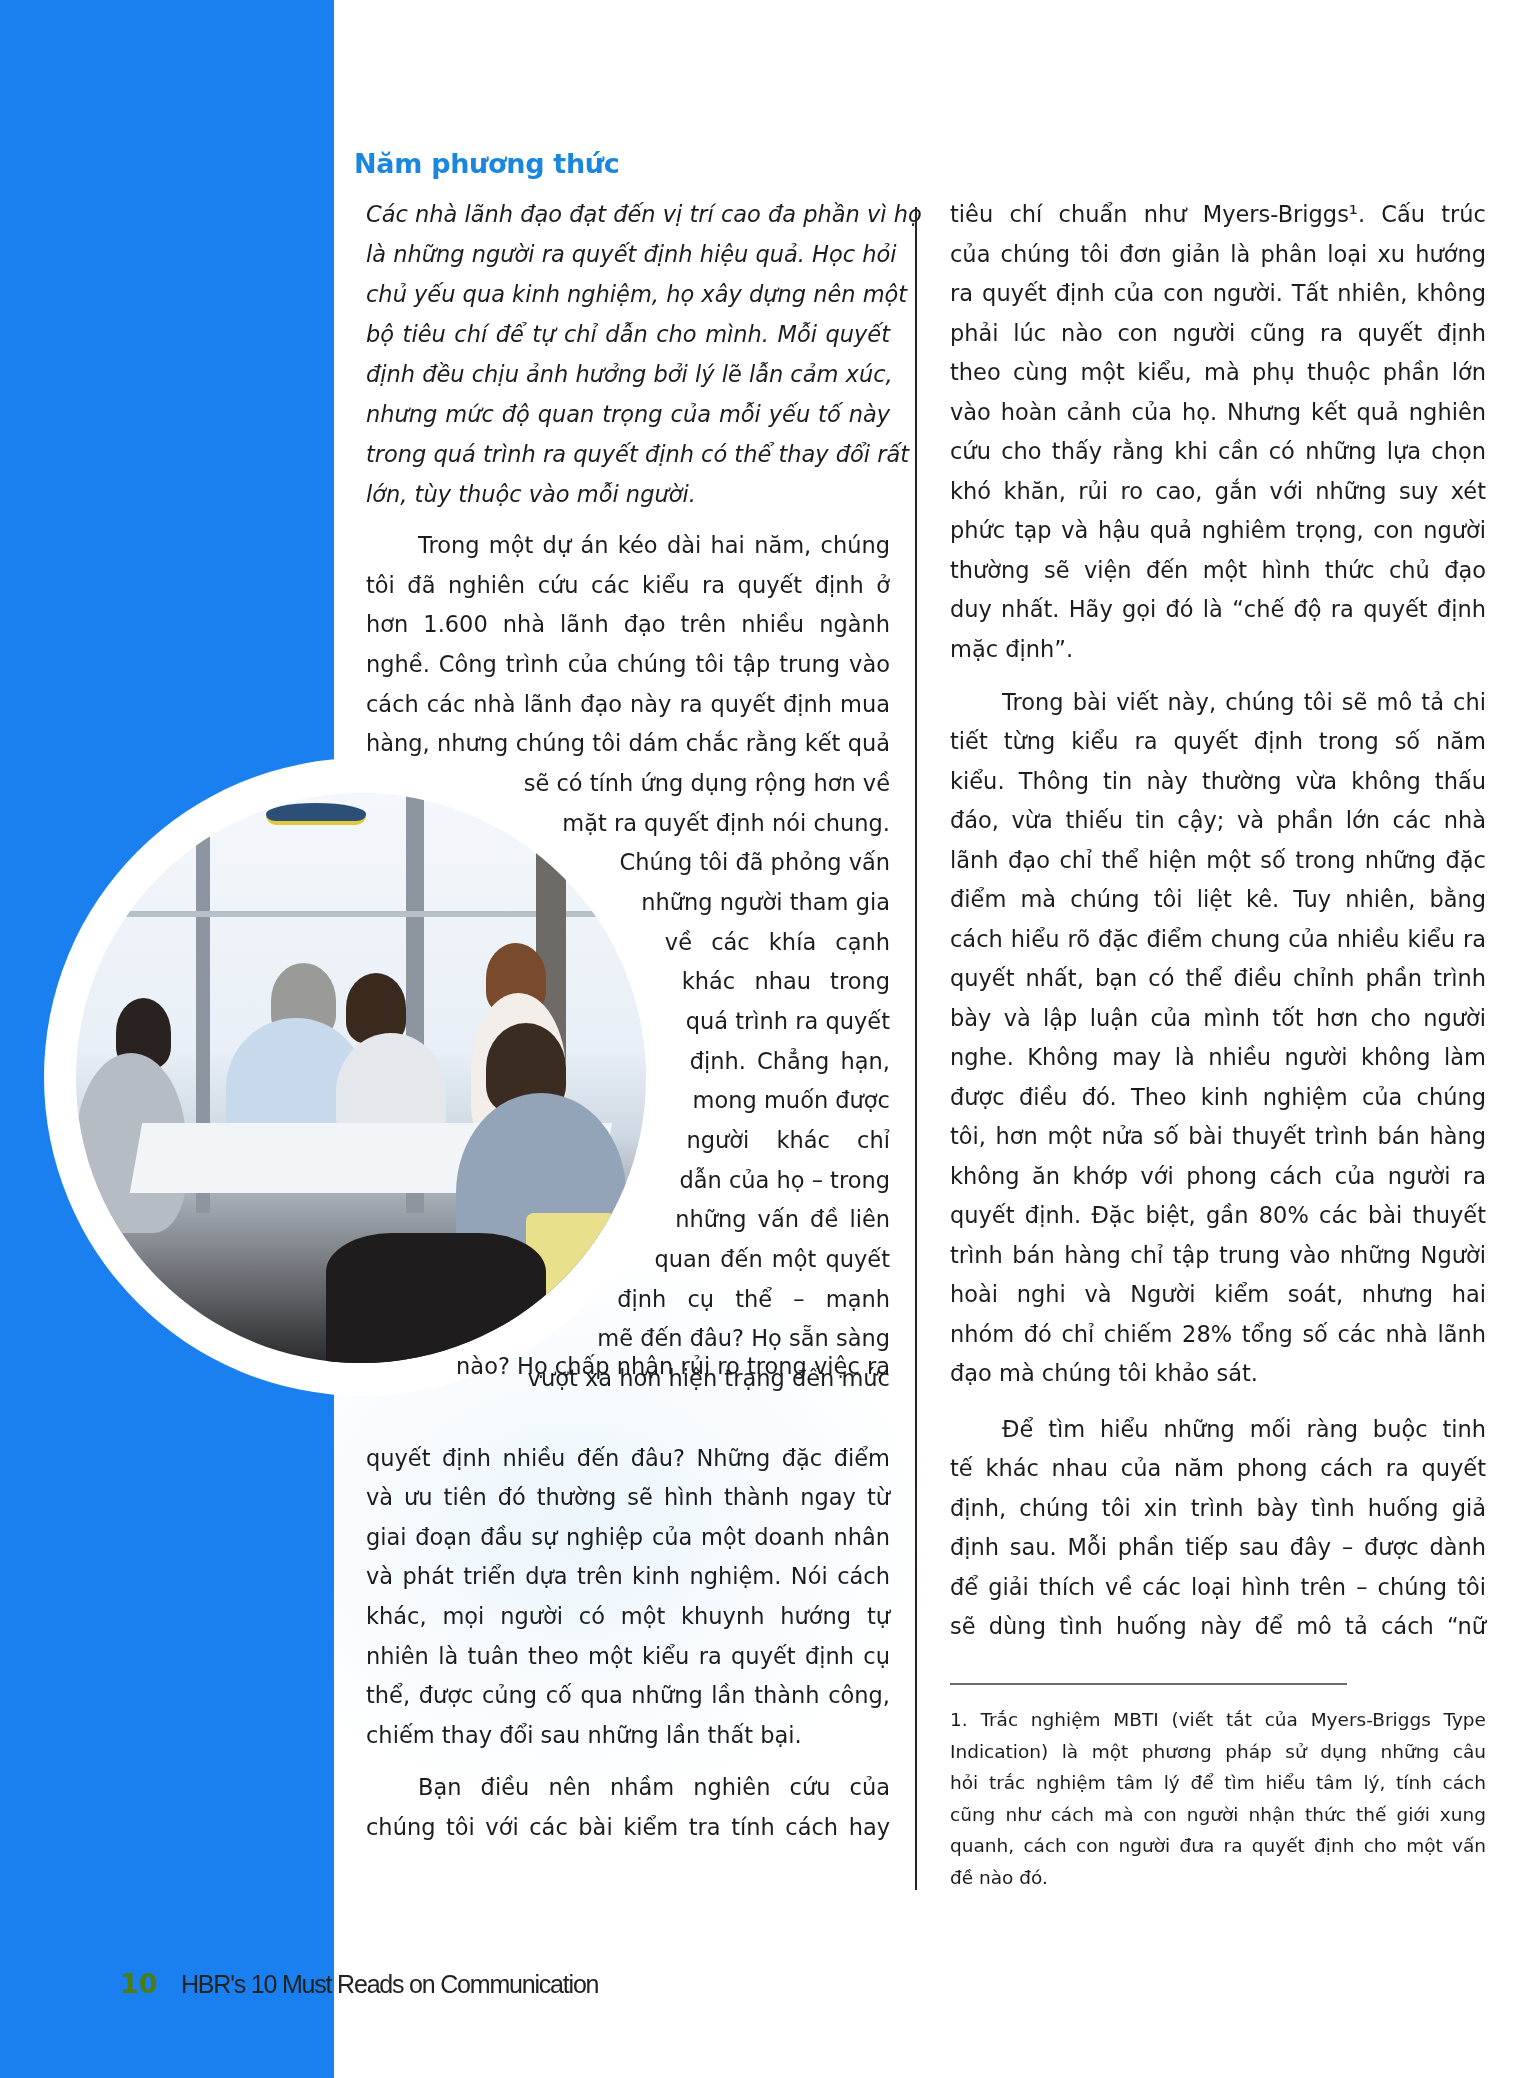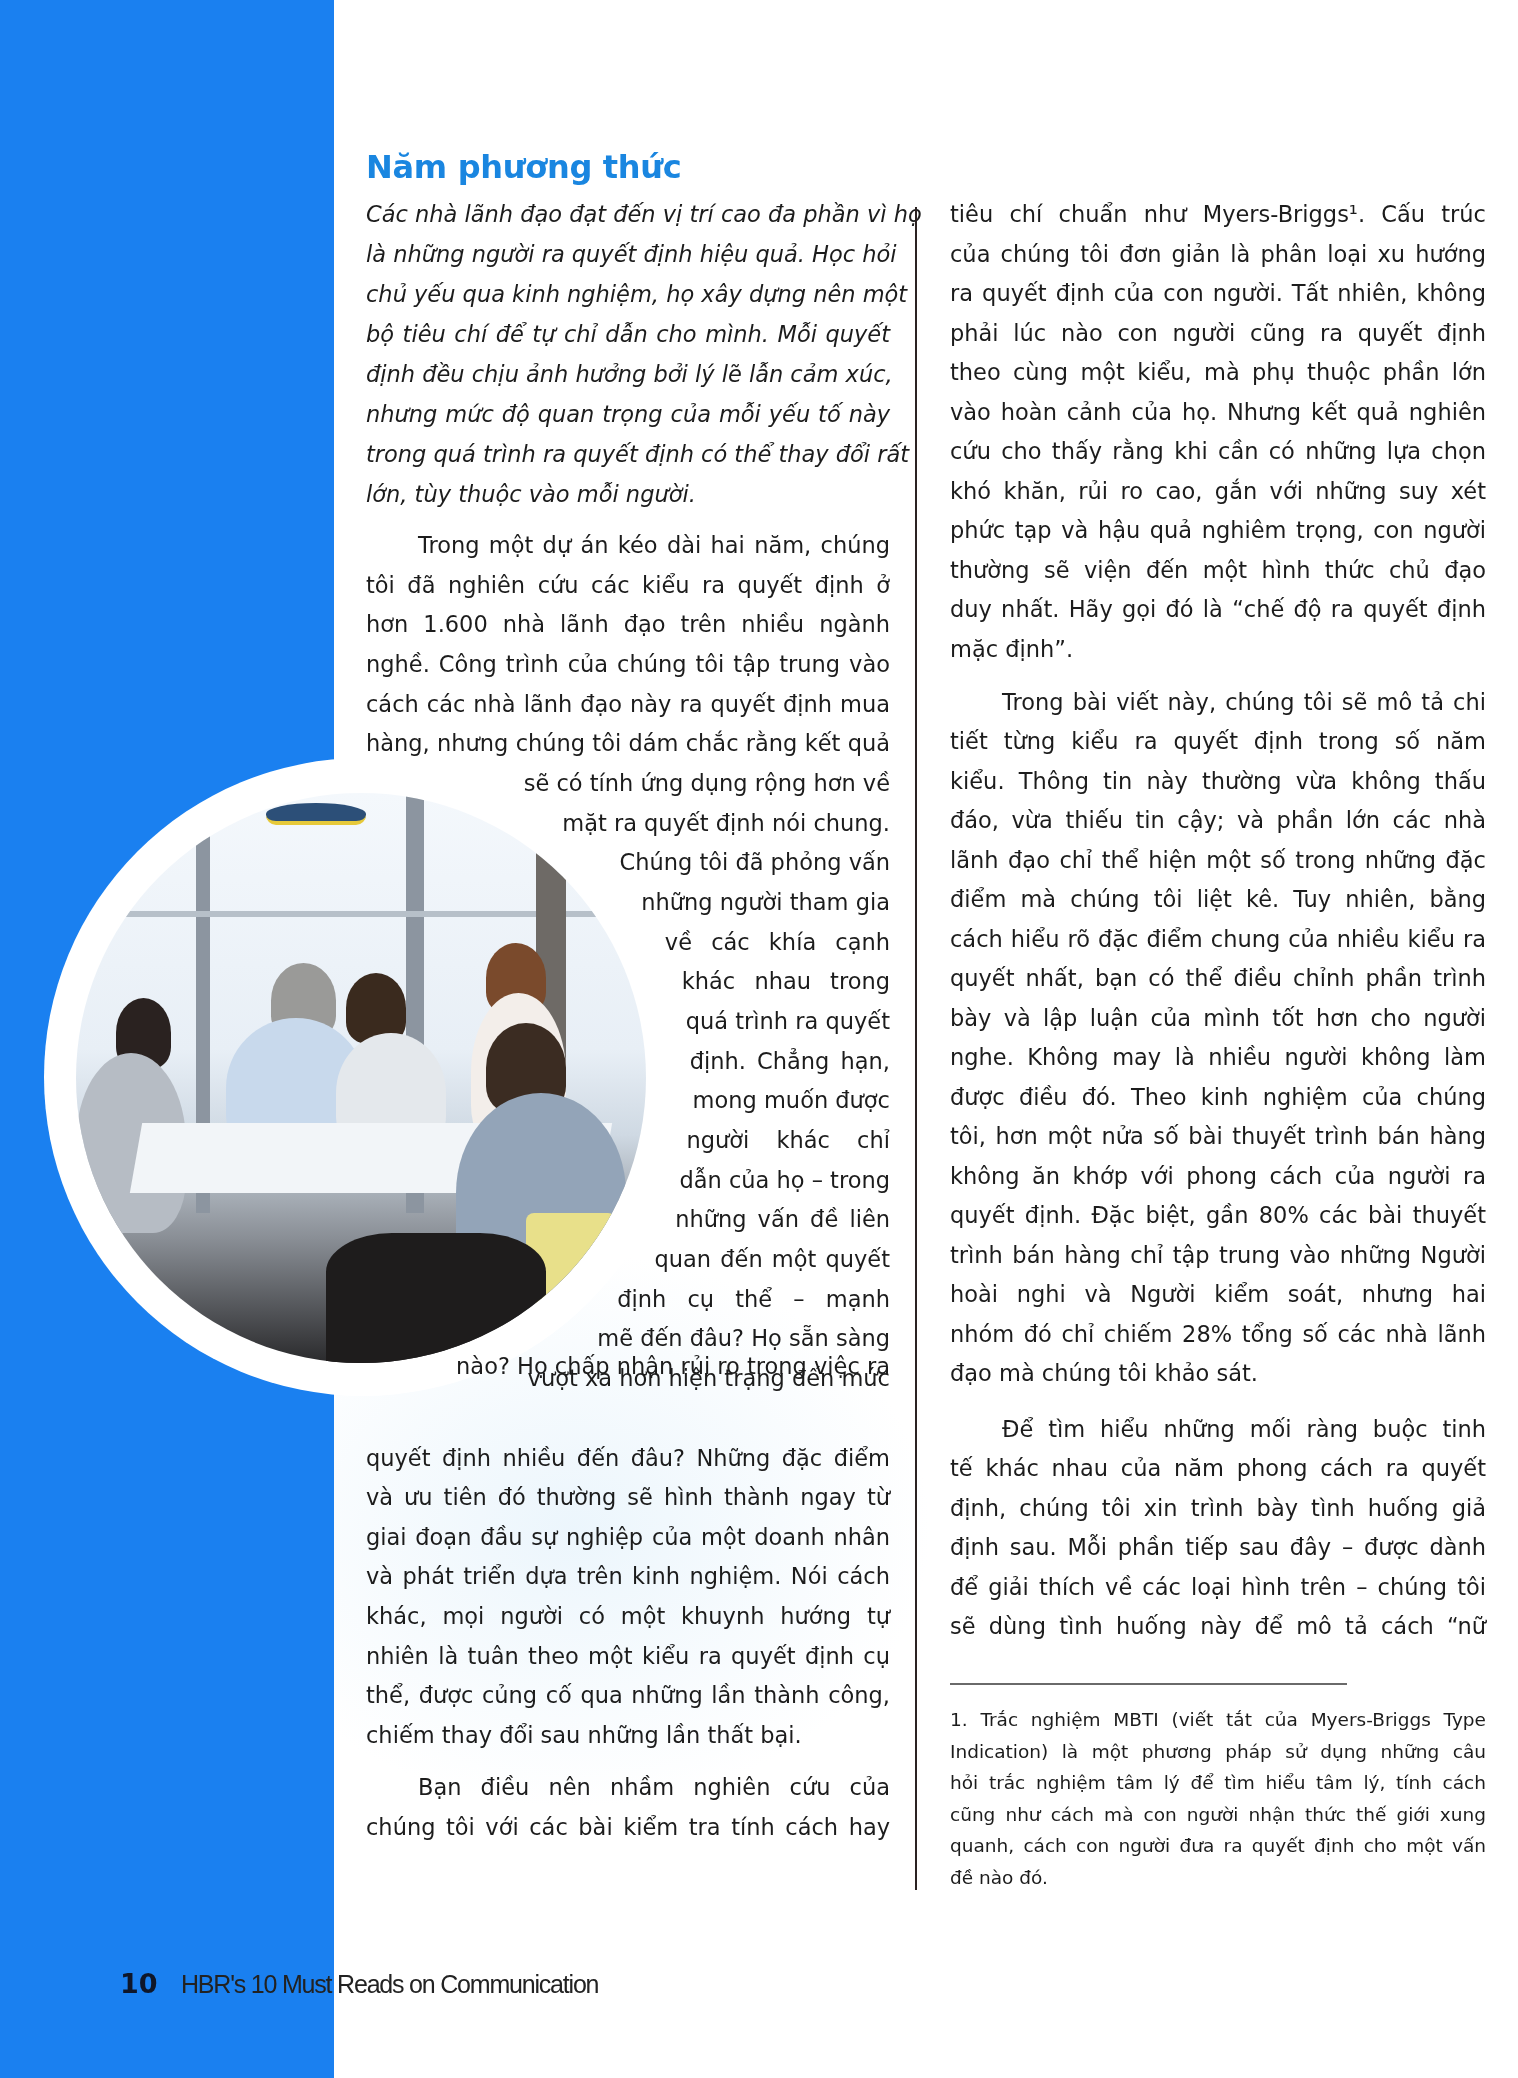--- a/index.html
+++ b/index.html
@@ -26,23 +26,23 @@
     border-radius: 50%; overflow: hidden;
     background: linear-gradient(180deg, #f4f8fc 0%, #e8eff6 45%, #cfd9e3 60%, #8a8f96 78%, #2a2a2c 100%);
   }
   .photo .win-frame { position: absolute; background: #8c95a0; }
   .photo .lamp { position: absolute; left: 190px; top: 10px; width: 100px; height: 18px; border-radius: 50% 50% 10px 10px; background: #2c4f78; border-bottom: 4px solid #e6c93a; }
   .photo .table { position: absolute; left: 60px; top: 330px; width: 470px; height: 70px; background: #f2f5f8; transform: skewX(-10deg); }
   .photo .person { position: absolute; border-radius: 50% 50% 30% 30%; }
   .photo .chair { position: absolute; background: #e8e08a; border-radius: 8px; }
 
   .heading {
-    position: absolute; left: 366px; top: 148px;
+    position: absolute; left: 354px; top: 148px;
     font-family: "DejaVu Sans", sans-serif; font-weight: bold;
-    font-size: 32px; color: #1a86e0; letter-spacing: -0.3px; white-space: nowrap;
+    font-size: 27px; color: #1a86e0; letter-spacing: -0.3px; white-space: nowrap;
   }
   .line {
     position: absolute; white-space: nowrap;
     font-size: 22.5px; line-height: 28px;
   }
   .left-col .line { right: calc(1518px - 890px); text-align: center; }
   .left-col .line.justify-full { left: 366px; right: auto; width: 524px; text-align: justify; text-align-last: justify; }
   .left-col .line.last { left: 366px; right: auto; text-align: left; }
   .left-col .line.italic { font-style: italic; }
   .right-col .line { left: 950px; width: 536px; text-align: justify; text-align-last: justify; }
@@ -51,21 +51,21 @@
 
   .divider {
     position: absolute; left: 915px; top: 207px; width: 2px; height: 1683px; background: #2b2222;
   }
   .footnote-rule {
     position: absolute; left: 950px; top: 1683px; width: 397px; height: 2px; background: #6a6a6a;
   }
   .footnote .line { font-size: 18.5px; line-height: 24px; }
 
   .footer-page {
-    position: absolute; left: 120px; top: 1968px; font-weight: bold; font-size: 27px; color: #0f172a;
+    position: absolute; left: 120px; top: 1968px; font-weight: bold; font-size: 27px; color: #4d7c0f;
   }
   .footer-title {
     position: absolute; left: 181px; top: 1970px; font-size: 25px; color: #222; letter-spacing: -1.2px;
     font-family: "Liberation Sans", sans-serif;
   }
 </style>
 </head>
 <body>
 
 <div class="blue-band"></div>

